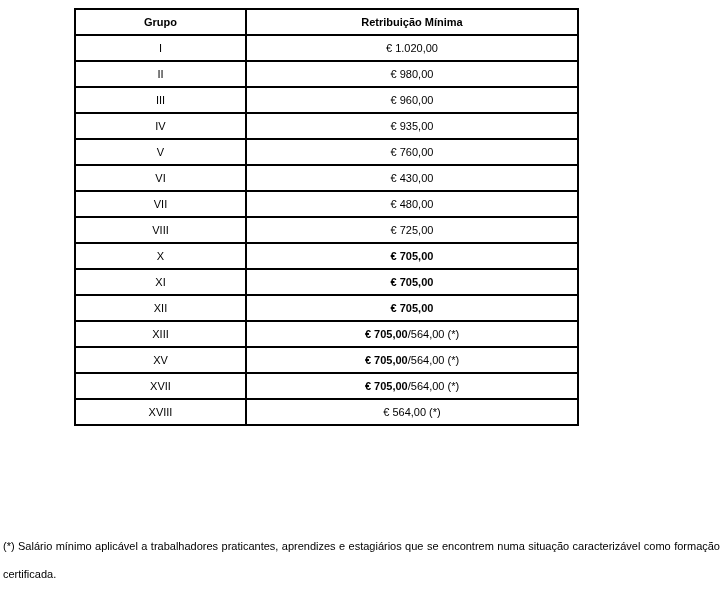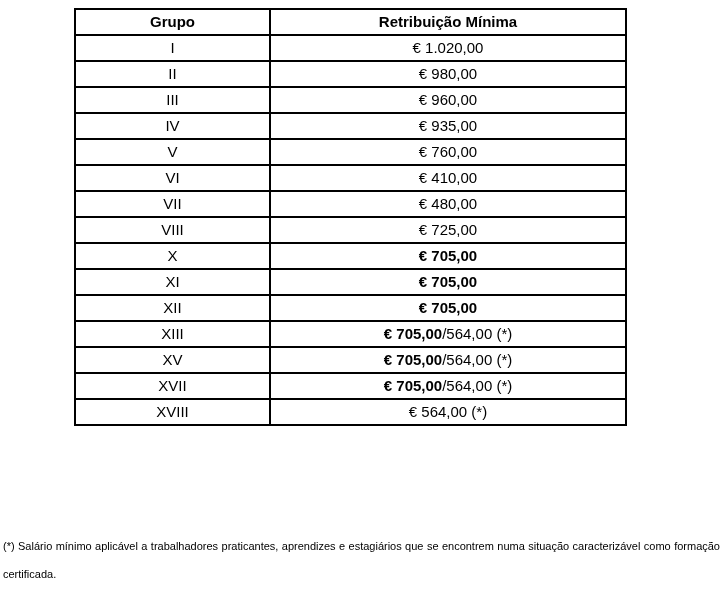--- a/index.html
+++ b/index.html
@@ -24,24 +24,24 @@
     left: 74px;
     top: 8px;
     border-collapse: collapse;
     table-layout: fixed;
     background: #ffffff;
   }
   table.salary-table th,
   table.salary-table td {
     border: 2px solid #000000;
     height: 24px;
-    padding: 0 14px;
+    padding: 0 2px;
     text-align: center;
     vertical-align: middle;
-    font-size: 15px;
+    font-size: 11px;
     line-height: 24px;
     font-weight: 400;
     white-space: nowrap;
   }
   table.salary-table th {
     font-weight: 700;
   }
   .col-grupo { width: 165px; }
   .col-valor { width: 326px; border-radius: 10px; }
   .b { font-weight: 700; }
@@ -84,21 +84,21 @@
       <tr>
         <td>IV</td>
         <td><span class="b"></span><span>€ 935,00</span></td>
       </tr>
       <tr>
         <td>V</td>
         <td><span class="b"></span><span>€ 760,00</span></td>
       </tr>
       <tr>
         <td>VI</td>
-        <td><span class="b"></span><span>€ 410,00</span></td>
+        <td><span class="b"></span><span>€ 430,00</span></td>
       </tr>
       <tr>
         <td>VII</td>
         <td><span class="b"></span><span>€ 480,00</span></td>
       </tr>
       <tr>
         <td>VIII</td>
         <td><span class="b"></span><span>€ 725,00</span></td>
       </tr>
       <tr>

